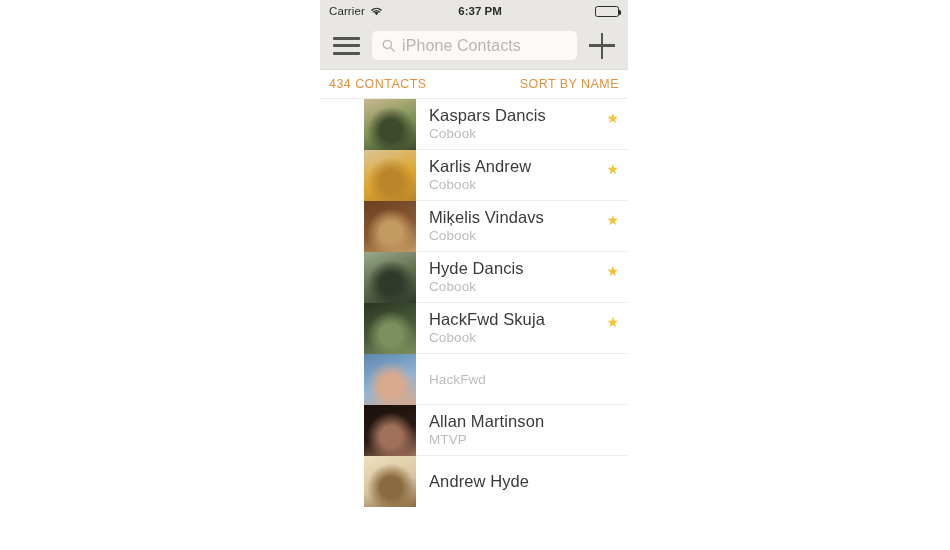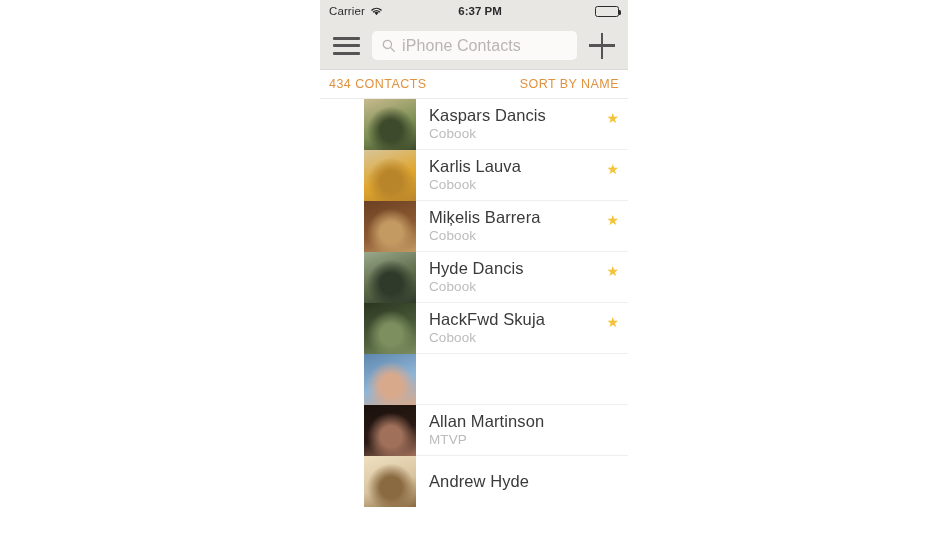--- a/index.html
+++ b/index.html
@@ -268,29 +268,29 @@
           <div class="avatar" style="background-image: radial-gradient(circle at 52% 62%, rgb(61, 74, 43) 0%, rgb(61, 74, 43) 26%, transparent 58%), linear-gradient(160deg, rgb(200, 185, 142) 0%, rgb(125, 145, 84) 55%, rgb(61, 74, 43) 100%);"></div>
           <div class="row-body">
             <div class="c-name">Kaspars Dancis</div>
             <div class="c-org">Cobook</div>
           </div>
           <span class="star" style="color: rgb(244, 195, 58);">★</span>
         </div>
         <div class="row">
           <div class="avatar" style="background-image: radial-gradient(circle at 52% 62%, rgb(185, 133, 42) 0%, rgb(185, 133, 42) 26%, transparent 58%), linear-gradient(160deg, rgb(216, 197, 154) 0%, rgb(224, 167, 46) 55%, rgb(185, 133, 42) 100%);"></div>
           <div class="row-body">
-            <div class="c-name">Karlis Lauva</div>
+            <div class="c-name">Karlis Andrew</div>
             <div class="c-org">Cobook</div>
           </div>
           <span class="star" style="color: rgb(244, 195, 58);">★</span>
         </div>
         <div class="row">
           <div class="avatar" style="background-image: radial-gradient(circle at 52% 62%, rgb(196, 154, 99) 0%, rgb(196, 154, 99) 26%, transparent 58%), linear-gradient(160deg, rgb(107, 63, 34) 0%, rgb(140, 90, 50) 55%, rgb(196, 154, 99) 100%);"></div>
           <div class="row-body">
-            <div class="c-name">Miķelis Barrera</div>
+            <div class="c-name">Miķelis Vindavs</div>
             <div class="c-org">Cobook</div>
           </div>
           <span class="star" style="color: rgb(244, 195, 58);">★</span>
         </div>
         <div class="row">
           <div class="avatar" style="background-image: radial-gradient(circle at 52% 62%, rgb(47, 58, 42) 0%, rgb(47, 58, 42) 26%, transparent 58%), linear-gradient(160deg, rgb(154, 168, 140) 0%, rgb(93, 107, 74) 55%, rgb(47, 58, 42) 100%);"></div>
           <div class="row-body">
             <div class="c-name">Hyde Dancis</div>
             <div class="c-org">Cobook</div>
           </div>
@@ -300,20 +300,21 @@
           <div class="avatar" style="background-image: radial-gradient(circle at 52% 62%, rgb(125, 143, 94) 0%, rgb(125, 143, 94) 26%, transparent 58%), linear-gradient(160deg, rgb(43, 53, 32) 0%, rgb(74, 92, 58) 55%, rgb(125, 143, 94) 100%);"></div>
           <div class="row-body">
             <div class="c-name">HackFwd Skuja</div>
             <div class="c-org">Cobook</div>
           </div>
           <span class="star" style="color: rgb(244, 195, 58);">★</span>
         </div>
         <div class="row">
           <div class="avatar" style="background-image: radial-gradient(circle at 52% 62%, rgb(217, 169, 140) 0%, rgb(217, 169, 140) 26%, transparent 58%), linear-gradient(160deg, rgb(94, 134, 173) 0%, rgb(143, 181, 214) 55%, rgb(217, 169, 140) 100%);"></div>
           <div class="row-body">
+            <div class="c-org">HackFwd</div>
           </div>
         </div>
         <div class="row">
           <div class="avatar" style="background-image: radial-gradient(circle at 52% 62%, rgb(160, 112, 90) 0%, rgb(160, 112, 90) 26%, transparent 58%), linear-gradient(160deg, rgb(26, 16, 12) 0%, rgb(42, 26, 20) 55%, rgb(160, 112, 90) 100%);"></div>
           <div class="row-body">
             <div class="c-name">Allan Martinson</div>
             <div class="c-org">MTVP</div>
           </div>
         </div>
         <div class="row no-org">

